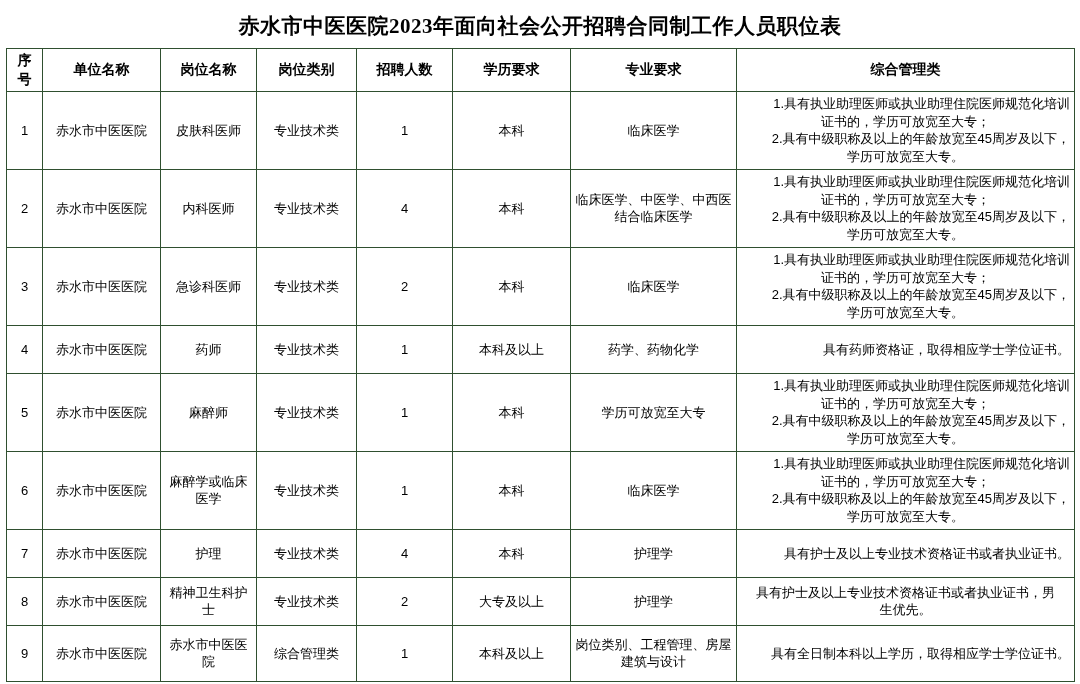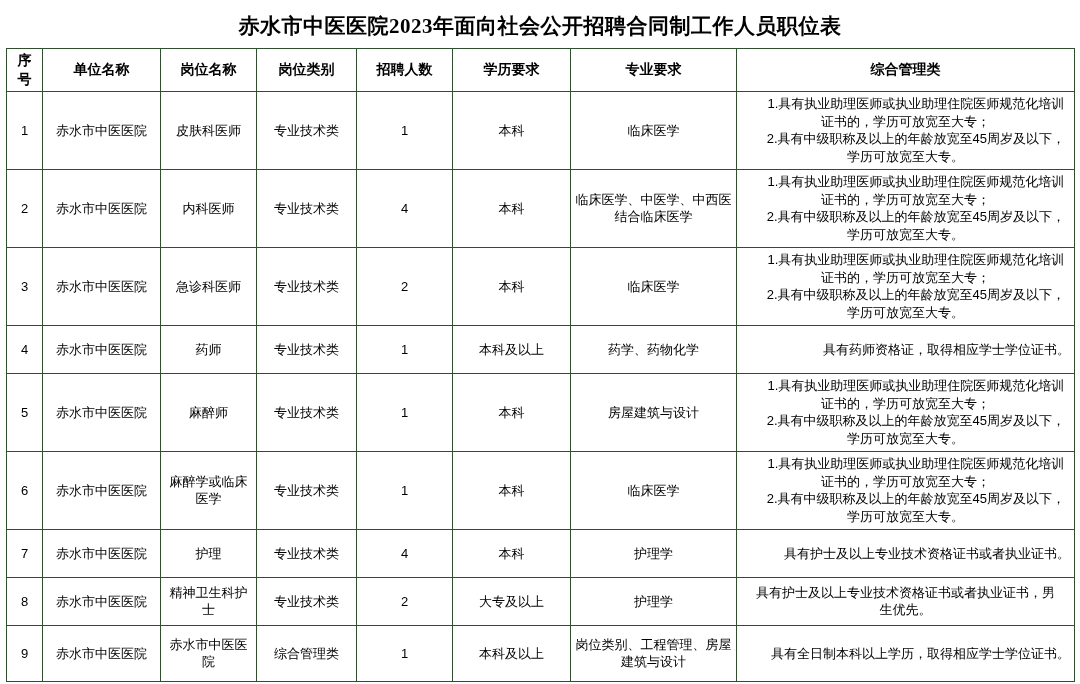--- a/index.html
+++ b/index.html
@@ -57,20 +57,21 @@
   }
   td.cond.center {
     text-align: right;
   }
   .cond-line {
     display: block;
     white-space: pre-wrap;
   }
   .cond-line.indent {
     text-indent: 1.6em;
+    text-align: right;
   }
   col.c-idx    { width: 36px; }
   col.c-unit   { width: 118px; }
   col.c-post   { width: 96px; }
   col.c-cat    { width: 100px; }
   col.c-num    { width: 96px; }
   col.c-edu    { width: 118px; }
   col.c-major  { width: 166px; }
   col.c-cond   { width: 338px; }
 </style>
@@ -165,21 +166,21 @@
         <td class="cond center">具有药师资格证，取得相应学士学位证书。</td>
       </tr>
 
       <tr style="height:78px;">
         <td>5</td>
         <td>赤水市中医医院</td>
         <td>麻醉师</td>
         <td>专业技术类</td>
         <td>1</td>
         <td>本科</td>
-        <td>房屋建筑与设计</td>
+        <td>学历可放宽至大专</td>
         <td class="cond">
           <span class="cond-line indent">1.具有执业助理医师或执业助理住院医师规范化培训</span>
           <span class="cond-line">证书的，学历可放宽至大专；</span>
           <span class="cond-line indent">2.具有中级职称及以上的年龄放宽至45周岁及以下，</span>
           <span class="cond-line">学历可放宽至大专。</span>
         </td>
       </tr>
 
       <tr style="height:78px;">
         <td>6</td>

